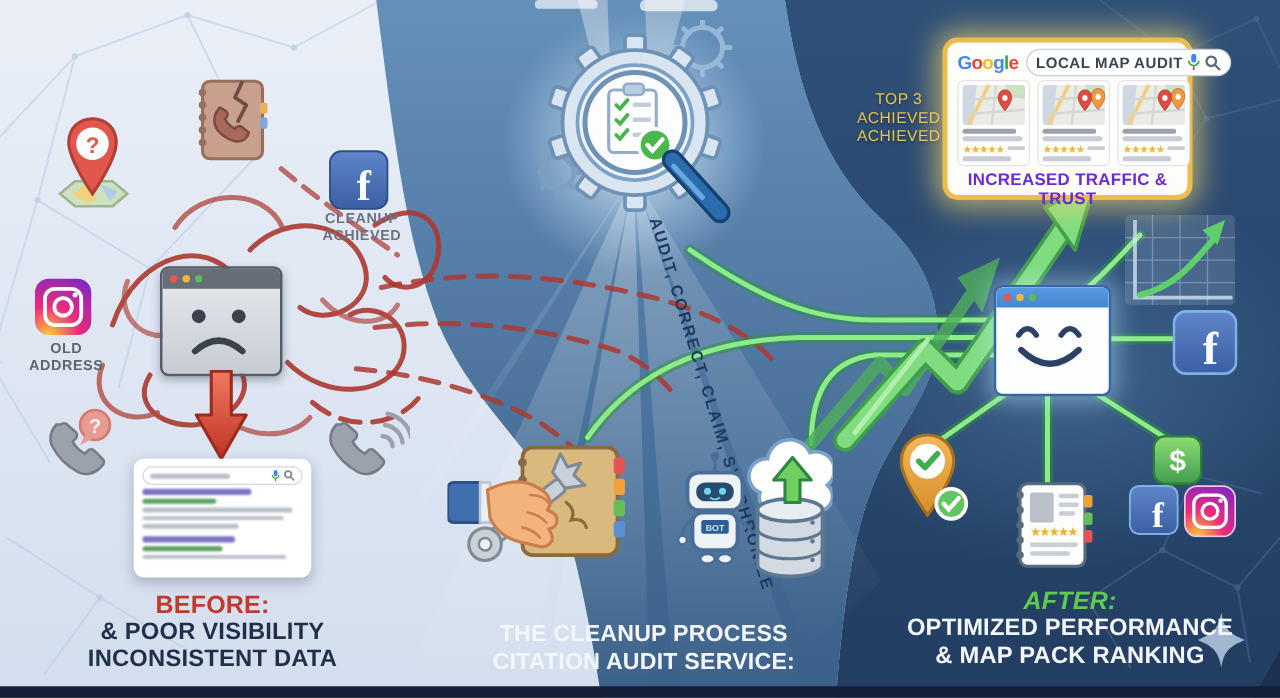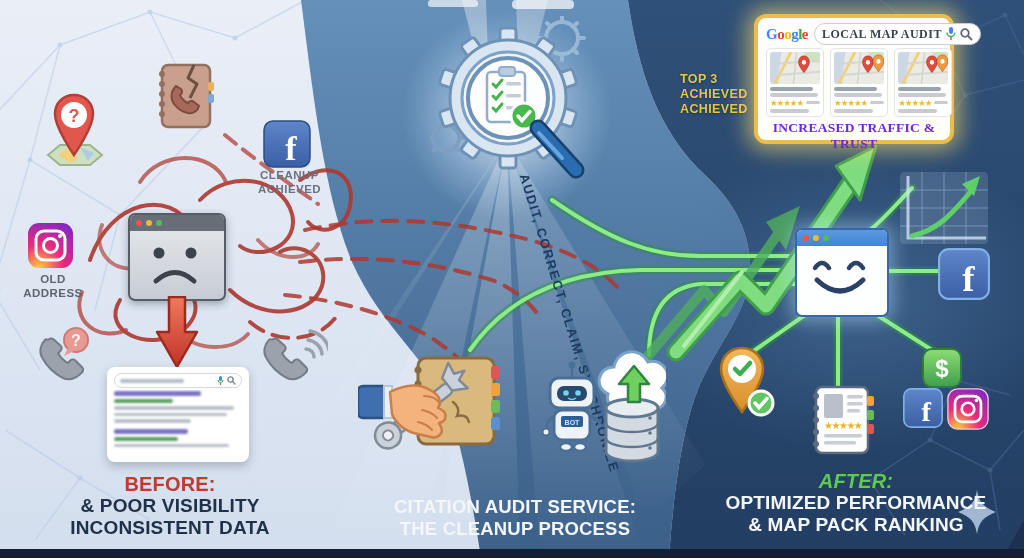--- a/index.html
+++ b/index.html
@@ -13,21 +13,21 @@
   .caption .hl{font-size:20px;}
   .caption .ln{font-size:19px;}
   .cap-before{left:15px;top:473px;width:310px;color:var(--caption-dark);}
   .cap-before .hl{color:var(--before-hl);}
   .cap-mid{left:355px;top:496px;width:320px;color:var(--caption-light);font-size:18.5px;line-height:22px;}
   .cap-after{left:700px;top:470px;width:312px;color:var(--caption-light);}
   .cap-after .hl{color:var(--after-hl);font-style:italic;}
 
   
   .mini-label{position:absolute;text-align:center;font-weight:bold;font-size:11.5px;line-height:14px;color:#6b7280;letter-spacing:.04em;}
-  .ranking-badge{position:absolute;left:680px;top:72px;width:78px;font-weight:bold;
+  .ranking-badge{position:absolute;left:680px;top:72px;width:78px;text-align:center;font-weight:normal;
                  font-size:12.5px;line-height:15px;color:#e8c34f;letter-spacing:.03em;
                  text-shadow:0 1px 2px rgba(20,30,50,.6);}
 
   
   .flow-label{position:absolute;left:531px;top:172px;transform:rotate(73deg);transform-origin:0 0;
               font-weight:bold;font-size:13px;letter-spacing:.12em;color:#1d3a5f;white-space:nowrap;}
 
   
   .browser{position:absolute;border-radius:7px;overflow:hidden;box-shadow:0 3px 8px rgba(30,40,60,.35);}
   .browser .bhead{height:16px;display:flex;align-items:center;gap:4px;padding:0 6px;}
@@ -44,23 +44,23 @@
                box-shadow:0 4px 10px rgba(60,70,90,.3);padding:6px 7px;box-sizing:border-box;}
   .pill{height:13px;border:1px solid #d3d7de;border-radius:8px;display:flex;align-items:center;padding:0 5px;gap:3px;}
   .pill .qbar{flex:0 0 55%;height:4px;border-radius:2px;background:#b6bcc6;}
   .pill .spacer{flex:1;}
   .blurred{filter:blur(0.9px);}
   .bar{height:3.5px;border-radius:2px;background:#b9bfc8;margin-top:3px;}
   .bar.title{height:5px;background:#7b74c4;}
   .bar.url{height:4px;background:#5aa061;}
 
   
-  .map-card{left:754px;top:14px;width:200px;height:130px;background:#fdfdfa;border:4px solid var(--gold);
+  .map-card{left:754px;top:30px;width:200px;height:130px;background:#fdfdfa;border:4px solid var(--gold);
             border-radius:12px;box-shadow:0 0 22px 6px rgba(246,216,110,.65);
-            padding:5px 8px;box-sizing:border-box;display:flex;flex-direction:column;font-family:Liberation Serif, serif;}
+            padding:5px 8px;box-sizing:border-box;display:flex;flex-direction:column;}
   .mc-head{display:flex;align-items:center;gap:6px;height:22px;}
   .glogo{font-size:15px;font-weight:bold;letter-spacing:-.5px;}
   .search-pill{flex:1;height:20px;border:1.5px solid #c9ced6;border-radius:11px;background:#fff;
                display:flex;align-items:center;padding:0 7px;gap:4px;}
   .search-text{flex:1;text-align:center;font-weight:bold;font-size:12px;color:#39424f;letter-spacing:.04em;white-space:nowrap;}
   .listings{display:flex;gap:6px;flex:1;margin-top:3px;}
   .listing{flex:1;background:#fff;border:1px solid #e2e4e9;border-radius:5px;padding:3px;display:flex;flex-direction:column;}
   .listing-map{height:32px;border-radius:3px;overflow:hidden;background:#e9ebe4;}
   .lbar{height:3.5px;border-radius:2px;background:#c7ccd4;margin-top:2.5px;}
   .lbar.w1{width:85%;height:4px;background:#9aa2ad;}
@@ -507,22 +507,22 @@
         <path d="M12,66 q-8,4 -8,14" fill="none" stroke="#4a6f96" stroke-width="3" stroke-linecap="round"></path>
           <circle cx="4" cy="82" r="3.5" fill="#eef3f8" stroke="#4a6f96" stroke-width="2"></circle>
         <path d="M48,66 q8,2 10,8" fill="none" stroke="#4a6f96" stroke-width="3" stroke-linecap="round"></path>
         <ellipse cx="24" cy="97" rx="6" ry="4" fill="#eef3f8" stroke="#4a6f96" stroke-width="2.5"></ellipse>
         <ellipse cx="38" cy="97" rx="6" ry="4" fill="#eef3f8" stroke="#4a6f96" stroke-width="2.5"></ellipse>
       </g>
     </svg>
   </div>
 
   <div class="caption cap-mid">
+    <div>THE CLEANUP PROCESS</div>
     <div>CITATION AUDIT SERVICE:</div>
-    <div>THE CLEANUP PROCESS</div>
   </div>
 
   <div class="ranking-badge">
     <div>TOP 3</div>
     <div>ACHIEVED</div>
     <div>ACHIEVED</div>
   </div>
 
   <div class="abs map-card">
     <div class="mc-head">

